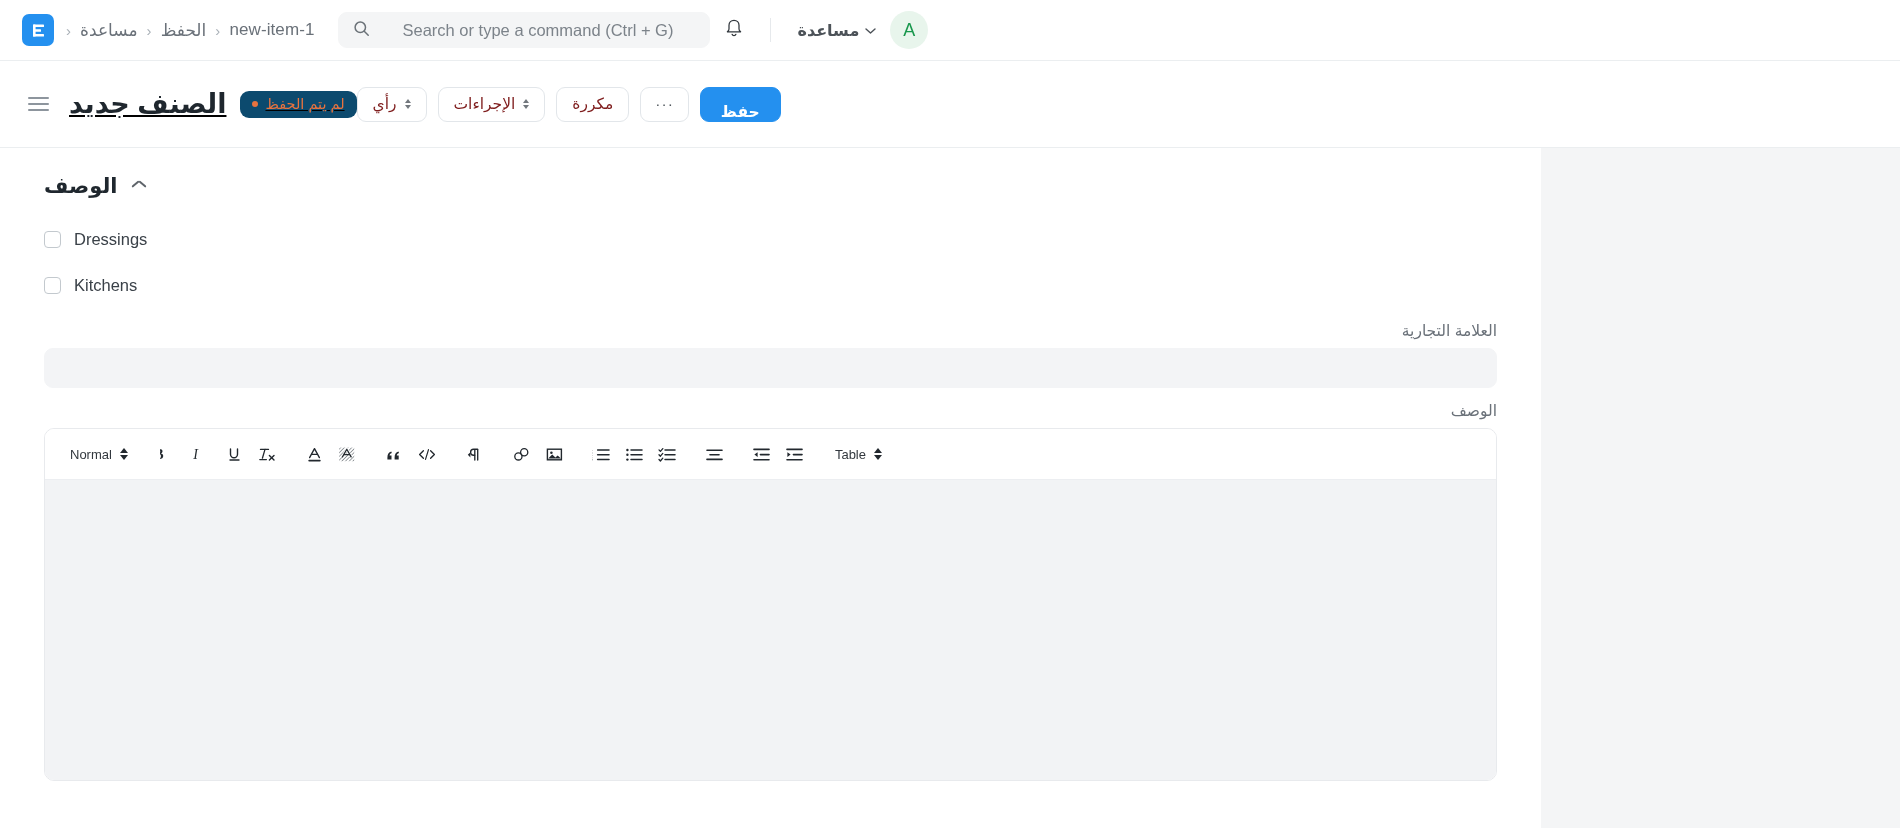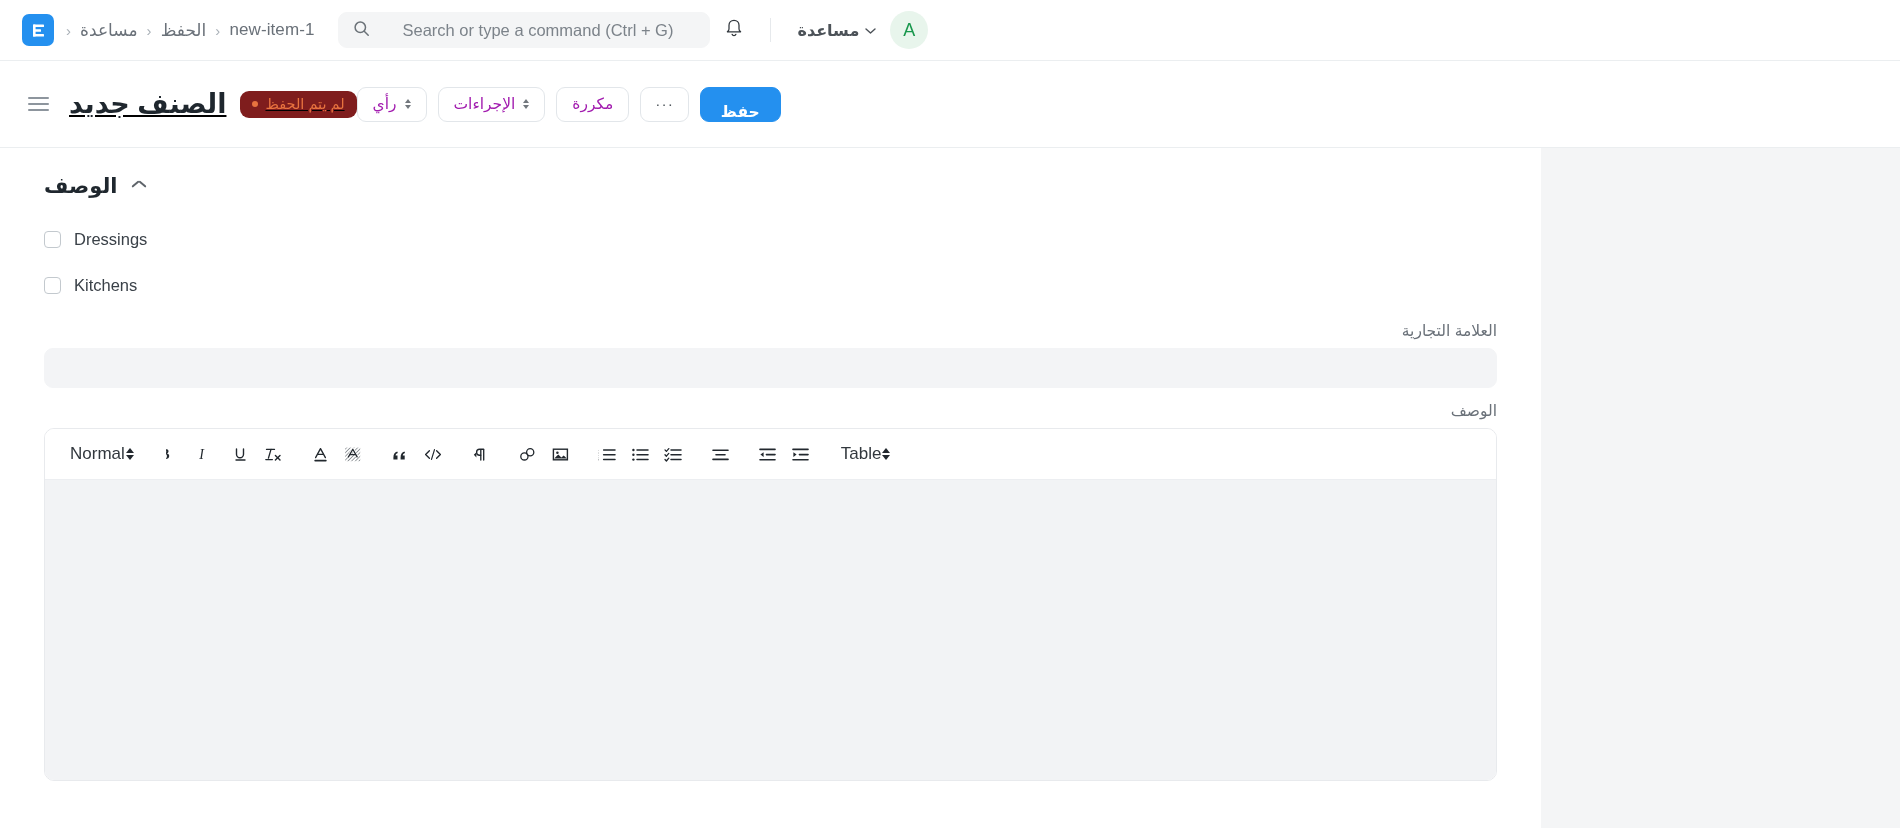--- a/index.html
+++ b/index.html
@@ -142,21 +142,21 @@
     background: #8d959d; border-radius: 2px;
   }
   .page-title {
     font-size: 27px;
     font-weight: 700;
     color: #1f272e;
     white-space: nowrap;
     letter-spacing: 0;
   }
   .badge-unsaved {
-    background: #7f1d1d;
+    background: #0c4a6e;
     color: #e8733f;
     font-size: 14.5px;
     padding: 5px 12px 6px 12px;
     border-radius: 9px;
     display: flex;
     flex-direction: row-reverse;
     align-items: center;
     gap: 7px;
     white-space: nowrap;
   }
@@ -171,21 +171,21 @@
     flex-direction: row-reverse;
     align-items: center;
     gap: 11px;
   }
   .btn {
     height: 35px;
     border: 1px solid #e2e6ea;
     background: #ffffff;
     border-radius: 9px;
     font-size: 15.5px;
-    color: #a21caf;
+    color: #7f1d1d;
     padding: 0 15px;
     display: flex;
     flex-direction: row-reverse;
     align-items: center;
     gap: 8px;
     cursor: pointer;
     white-space: nowrap;
     font-family: inherit;
   }
   .btn-ellipsis { padding: 0 14px; letter-spacing: 1px; color: #52595f; }
@@ -319,26 +319,26 @@
     cursor: pointer;
     color: #2c3338;
     font-size: 15.5px;
     padding: 0 5px;
     flex: none;
   }
   .tb-select {
     display: flex;
     flex-direction: row-reverse;
     align-items: center;
-    gap: 1px;
+    gap: 8px;
     height: 31px;
     padding: 0 9px;
     border-radius: 6px;
     cursor: pointer;
-    font-size: 17px;
+    font-size: 13px;
     color: #32383e;
     flex: none;
   }
   .tb-gap { width: 12px; flex: none; }
   .tb-caret { display:inline-flex; flex-direction: column; gap: 2px; }
   .tb-caret i { display:block; width:0; height:0; border-left: 4px solid transparent; border-right: 4px solid transparent; }
   .tb-caret i.up { border-bottom: 5px solid #22282e; }
   .tb-caret i.dn { border-top: 5px solid #22282e; }
   .editor-body {
     background: #f2f3f5;

